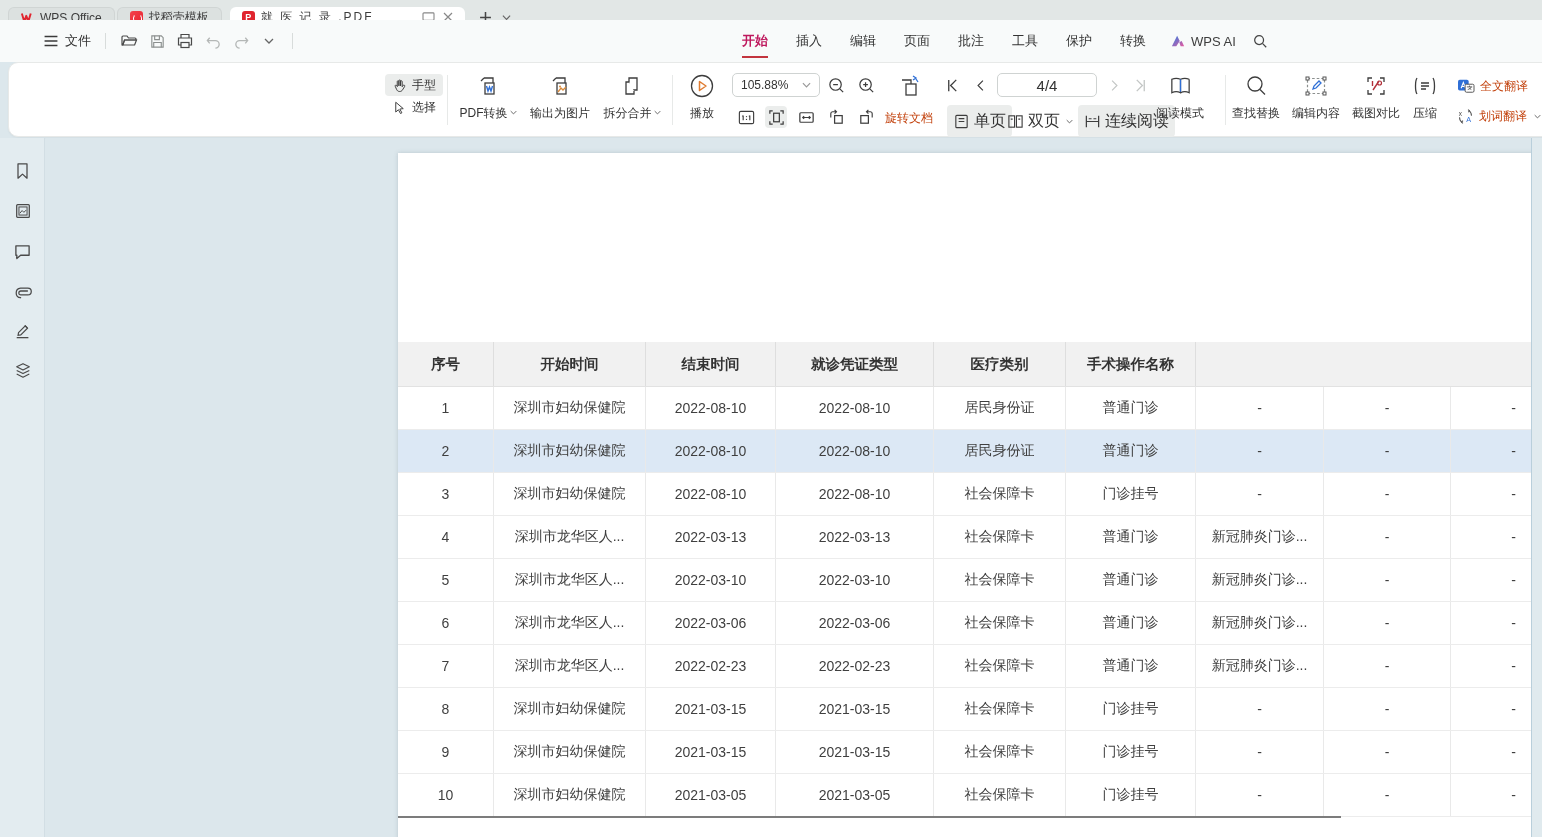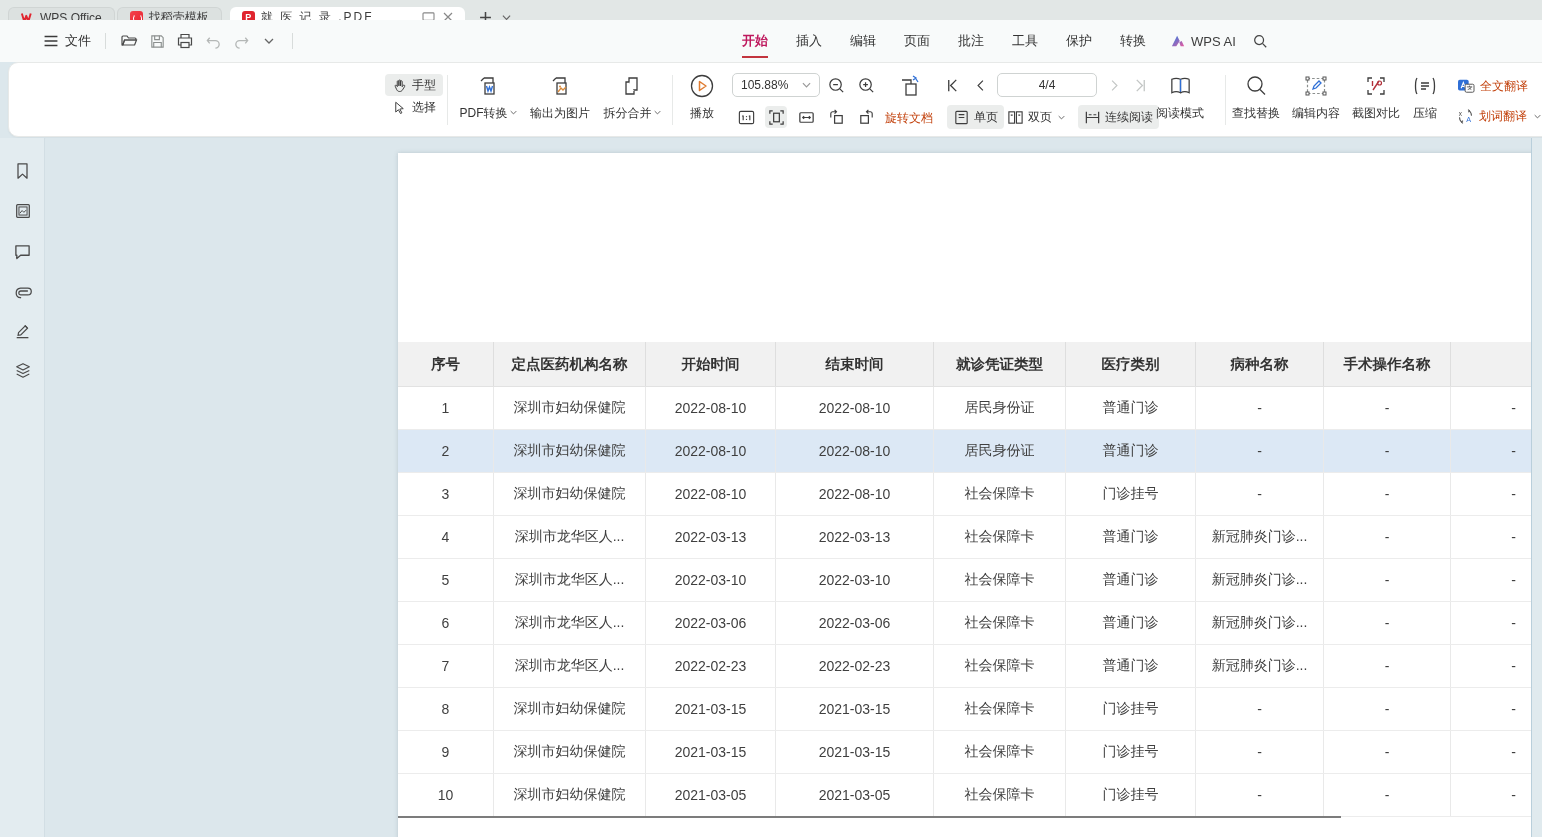--- a/index.html
+++ b/index.html
@@ -37,24 +37,24 @@
   
   .panel { position:absolute; left:8px; top:62px; width:1546px; height:75px; background:#fff; border:1px solid #e7e9e8; border-radius:10px; box-shadow:0 1px 2px rgba(0,0,0,.04); }
   .p-abs { position:absolute; }
   .v-div { position:absolute; top:12px; height:50px; width:1px; background:#e7e9e8; }
   .stackbtn { display:flex; align-items:center; gap:5px; font-size:12px; color:#333; padding:2px 7px; border-radius:4px; height:22px; }
   .stackbtn.on { background:#ebedec; }
   .bigtool { position:absolute; width:70px; text-align:center; font-size:12px; color:#333; }
   .bigtool .ic { height:26px; display:flex; align-items:center; justify-content:center; margin-bottom:6px; }
   .chev { display:inline-block; width:7px; height:7px; margin-left:2px; vertical-align:1px; }
   .zoombox { position:absolute; left:723px; top:10px; width:88px; height:24px; border:1px solid #cfd3d2; border-radius:5px; background:#fff; display:flex; align-items:center; justify-content:space-between; padding:0 8px; font-size:12px; color:#333; }
-  .pagebox { position:absolute; left:988px; top:10px; width:100px; height:24px; border:1px solid #cfd3d2; border-radius:5px; background:#fff; display:flex; align-items:center; justify-content:center; font-size:12px; color:#333; }
+  .pagebox { position:absolute; left:988px; top:10px; width:100px; height:24px; border:1px solid #cfd3d2; border-radius:5px; background:#fff; display:flex; align-items:center; justify-content:center; font-size:15px; color:#333; }
   .mini { position:absolute; width:22px; height:22px; display:flex; align-items:center; justify-content:center; border-radius:4px; }
   .mini.on { background:#ebedec; }
-  .rowbtn { position:absolute; height:24px; display:flex; align-items:center; gap:4px; font-size:12px; color:#333; padding:0 6px; border-radius:4px; }
+  .rowbtn { position:absolute; height:32px; display:flex; align-items:center; gap:4px; font-size:16px; color:#333; padding:0 6px; border-radius:4px; }
   .rowbtn.on { background:#ebedec; }
   .sidetool2 { position:absolute; height:18px; display:flex; align-items:center; gap:5px; font-size:12px; color:#c2410c; }
 
   
   .sidebar { position:absolute; left:0; top:138px; width:45px; bottom:0; background:#e3ecf0; border-right:1px solid rgba(160,180,190,.25); }
   .sb-ic { position:absolute; left:12px; width:21px; height:21px; display:flex; align-items:center; justify-content:center; }
 
   
   .docarea { position:absolute; left:46px; top:138px; right:0; bottom:0; background:#dce7ec; }
   .scrollstrip { position:absolute; right:0; top:0; width:11px; bottom:0; background:#e0eaee; border-left:1px solid #b9cfdb; }
@@ -495,26 +495,24 @@
         <path d="M3 10.5L10 14l7-3.5M3 14.5L10 18l7-3.5" fill="none" stroke="#4a4a4a" stroke-width="1.3" stroke-linejoin="round"></path>
       </svg>
     </span>
 </div>
 
 <div class="docarea">
   <div class="page">
     <div class="med-table" id="med-table">
         <div class="t-row head">
           <div class="t-cell">序号</div>
-          <div class="t-cell">定点医药机构名称</div>
           <div class="t-cell">开始时间</div>
           <div class="t-cell">结束时间</div>
           <div class="t-cell">就诊凭证类型</div>
           <div class="t-cell">医疗类别</div>
-          <div class="t-cell">病种名称</div>
           <div class="t-cell">手术操作名称</div>
         </div>
         <div class="t-row ">
           <div class="t-cell">1</div>
           <div class="t-cell">深圳市妇幼保健院</div>
           <div class="t-cell">2022-08-10</div>
           <div class="t-cell">2022-08-10</div>
           <div class="t-cell">居民身份证</div>
           <div class="t-cell">普通门诊</div>
           <div class="t-cell">-</div>

